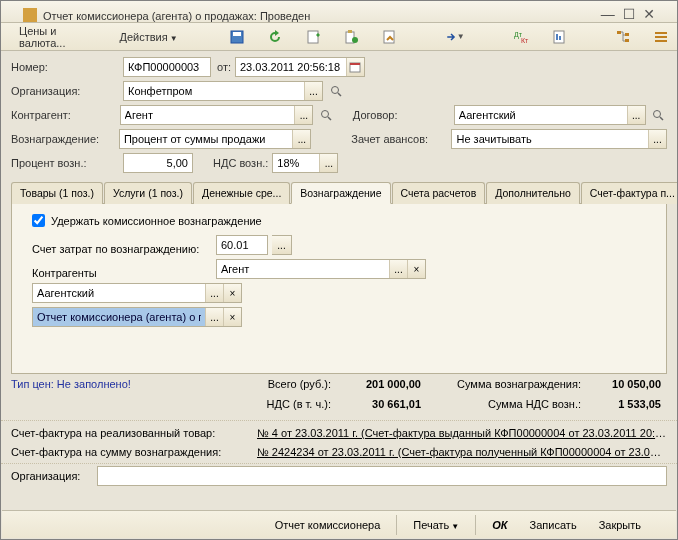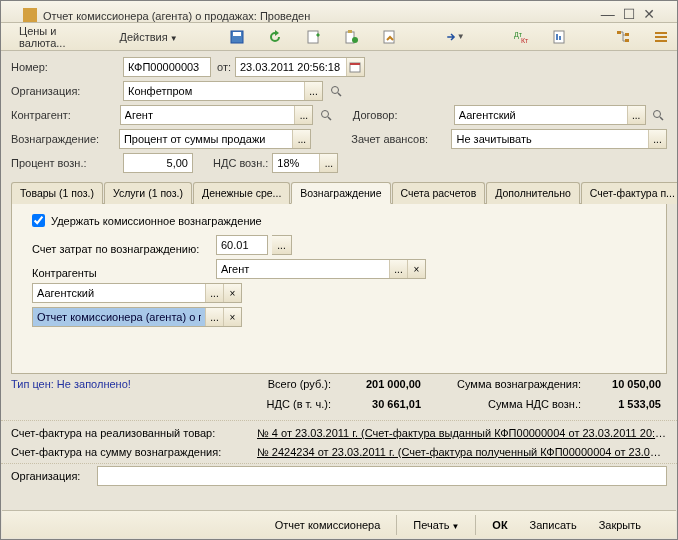--- a/index.html
+++ b/index.html
@@ -151,21 +151,21 @@
     justify-content:flex-end;
     padding: 0 26px;
     gap:4px;
   }
   .bbtn {
     padding: 2px 8px;
     border: 1px solid transparent;
     border-radius: 2px;
     cursor:pointer;
   }
-  .bbtn.ok { font-weight:bold; }
+  .bbtn.ok { font-weight:bold;font-style:italic; }
   .dd-arrow { font-size:8px; margin-left:2px;}
   .xbtn { width:18px; border-left:1px solid #d0c8b0; background:linear-gradient(#faf7ec,#e8e0c8); display:inline-flex; align-items:center; justify-content:center; font-size:10px; cursor:pointer;}
 
   .cal-icon svg { width:12px; height:12px;}
 
   .abs-container{ position:relative; height:100%;}
 </style>
 </head>
 <body>
 <div class="abs-container">

